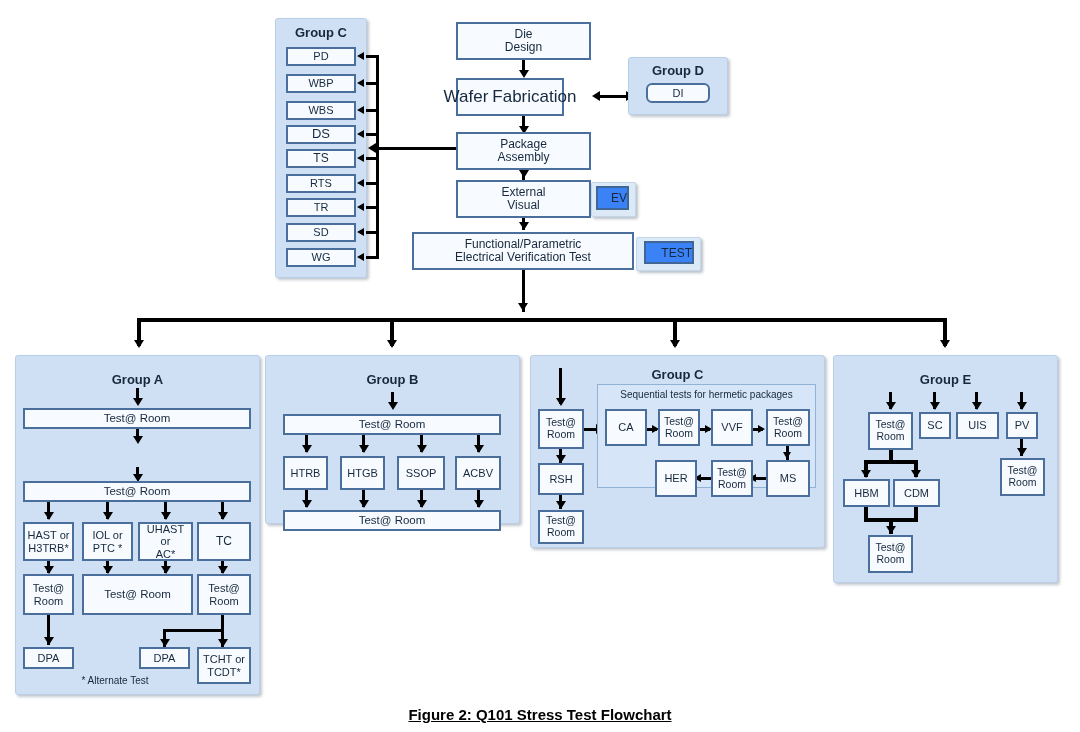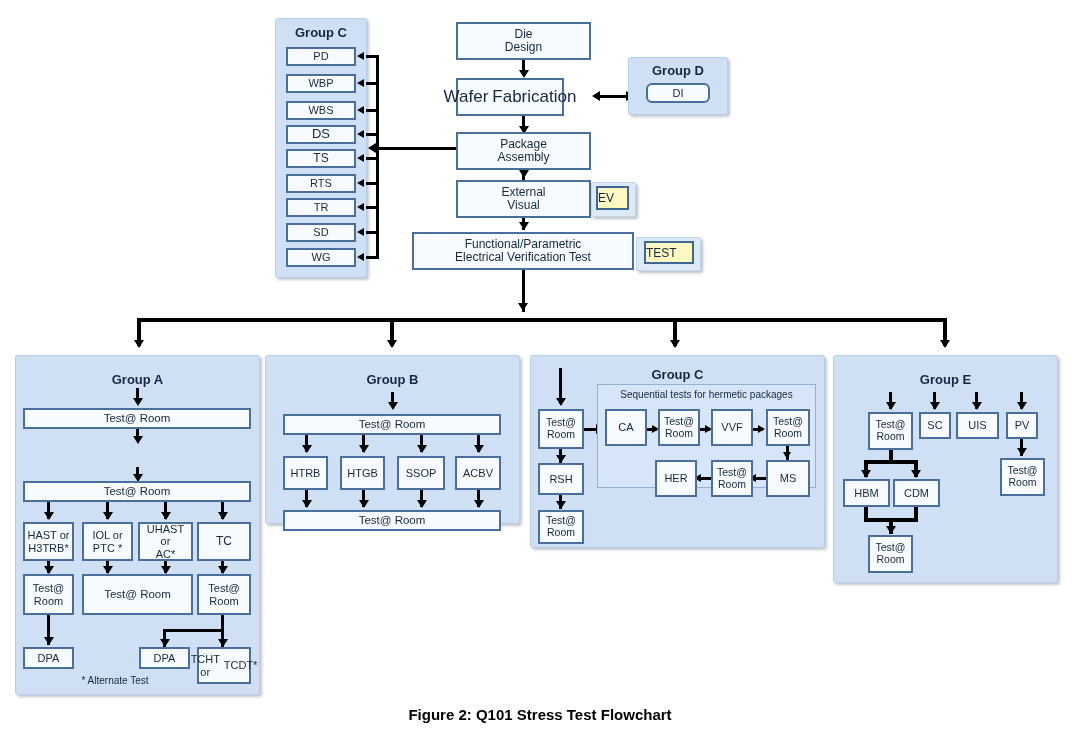--- a/index.html
+++ b/index.html
@@ -32,23 +32,23 @@
   .box span{display:block;padding:0 2px;}
 
   
   .badge-plate{
     background:#dce9f7;
     border:1px solid #c3d6ea;
     border-radius:2px;
     box-shadow:2px 2px 3px rgba(120,130,145,.5);
   }
   .badge-inner{
-    background:#fef9c3;
+    background:#3b82f6;
     border:2px solid #3f6694;
-    display:flex;align-items:center;justify-content:flex-start;
+    display:flex;align-items:center;justify-content:flex-end;
     color:#16283d;font-weight:normal;
   }
 
   
   .subframe{
     background:#d6e5f7;
     border:1px solid #8fb2d6;
   }
   .subframe-title{
     position:absolute;left:0;right:0;text-align:center;color:#16283d;
@@ -65,20 +65,21 @@
   .arrow-r{position:absolute;width:0;height:0;
     border-top:5px solid transparent;border-bottom:5px solid transparent;
     border-left:8px solid #000;}
   .arrow-d.sm{border-left-width:4px;border-right-width:4px;border-top-width:7px;}
   .arrow-l.sm{border-top-width:4px;border-bottom-width:4px;border-right-width:7px;}
   .arrow-r.sm{border-top-width:4px;border-bottom-width:4px;border-left-width:7px;}
 
   .caption{
     position:absolute;left:0;right:0;text-align:center;
     font-weight:bold;font-size:15px;color:#000;
+    text-decoration:underline;
   }
   .note{position:absolute;color:#16283d;}
 </style>
 </head>
 <body>
 
 <div id="stage">
 
   <div class="abs panel" style="left:275px;top:18px;width:92px;height:260px;">
     <div class="panel-title" style="top:6px;font-size:13px;">Group C</div>
@@ -276,21 +277,21 @@
 
   <div class="ln" style="left:221px;top:615px;width:3px;height:32px;"></div>
   <div class="arrow-d" style="left:218px;top:639px;"></div>
   <div class="ln" style="left:163px;top:629px;width:61px;height:3px;"></div>
   <div class="ln" style="left:163px;top:629px;width:3px;height:18px;"></div>
   <div class="arrow-d" style="left:160px;top:639px;"></div>
 
   <div class="abs box" style="left:139px;top:647px;width:51px;height:22px;font-size:11px;">
     <span>DPA</span>
   </div>
-  <div class="abs box" style="left:197px;top:647px;width:54px;height:37px;font-size:11px;flex-direction:row;">
+  <div class="abs box" style="left:197px;top:647px;width:54px;height:37px;font-size:11px;flex-direction:column;">
     <span>TCHT or</span>
     <span>TCDT*</span>
   </div>
 
   <div class="note" style="left:40px;top:675px;width:150px;text-align:center;font-size:10px;">* Alternate Test</div>
 
   <div class="abs panel" style="left:265px;top:355px;width:255px;height:169px;">
     <div class="panel-title" style="top:16px;font-size:13px;">Group B</div>
   </div>
   <div class="ln" style="left:391px;top:392px;width:3px;height:14px;"></div>

